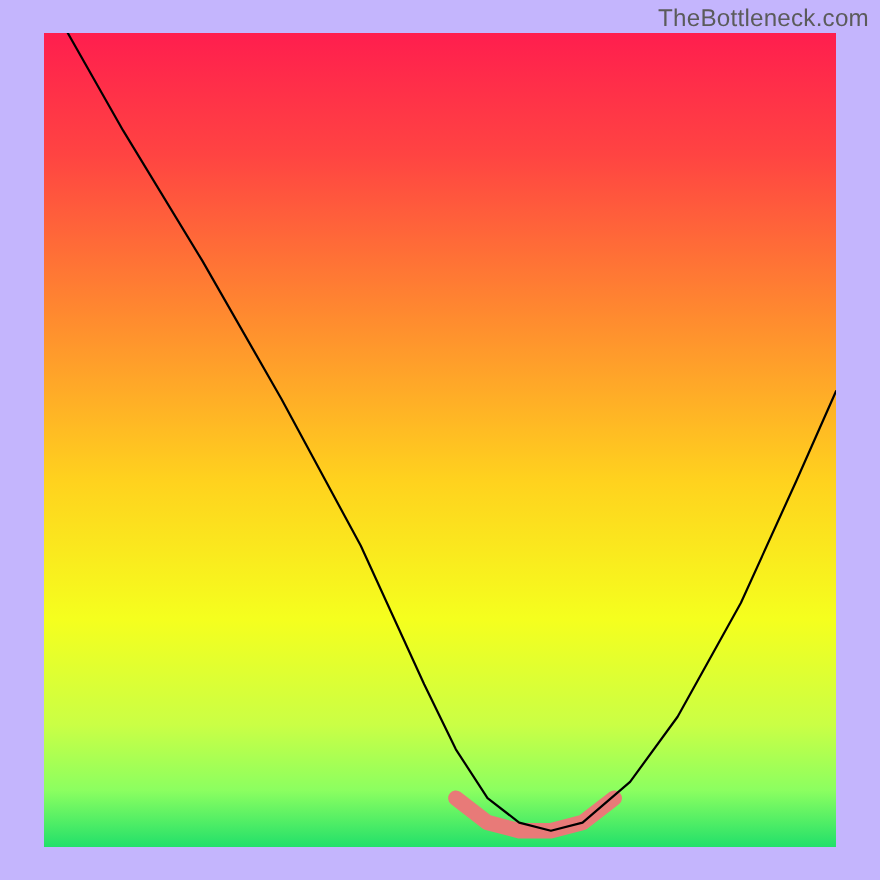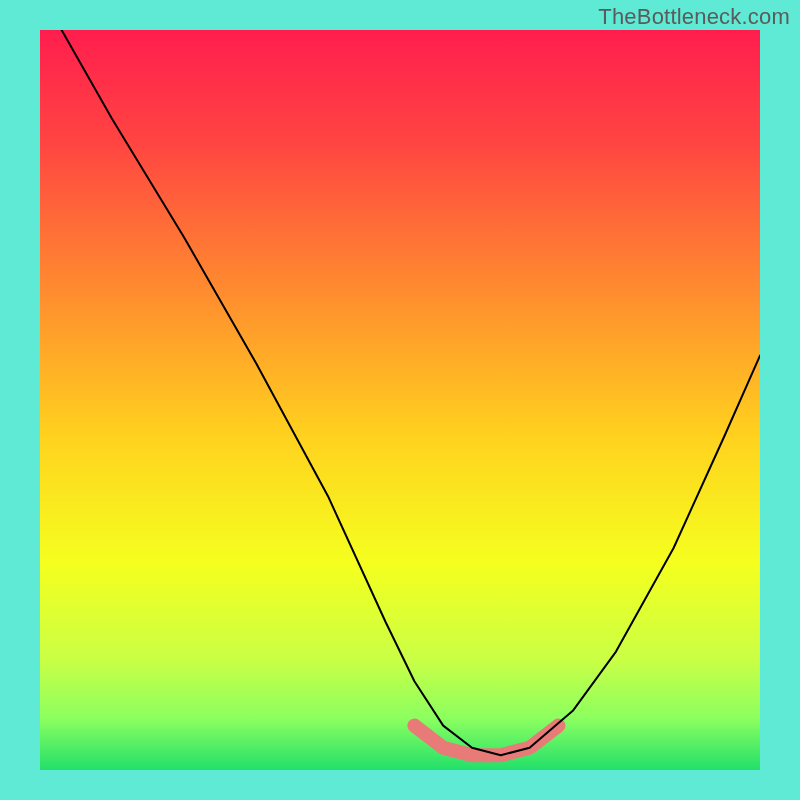--- a/index.html
+++ b/index.html
@@ -7,21 +7,21 @@
     padding: 0;
     width: 800px;
     height: 800px;
     background: #000;
     overflow: hidden;
   }
   .outer {
     position: relative;
     width: 800px;
     height: 800px;
-    background: #5eead4;
+    background: #c4b5fd;
   }
   .watermark {
     position: absolute;
     top: 4px;
     right: 10px;
     font-family: Arial, Helvetica, sans-serif;
     font-size: 22px;
     color: #5b5b5b;
     letter-spacing: 0.2px;
     user-select: none;

